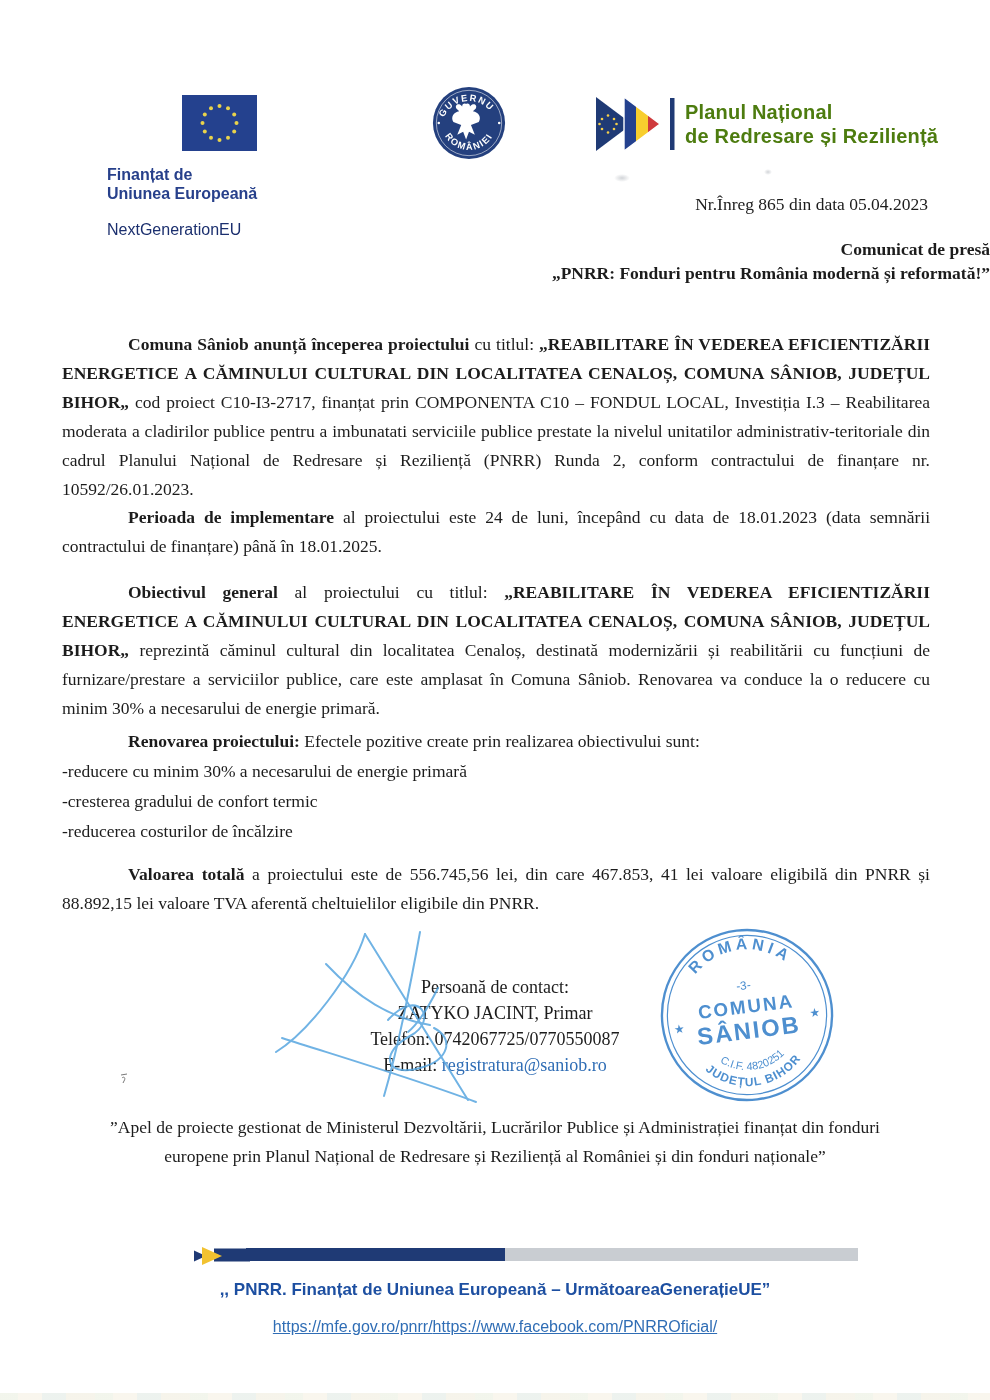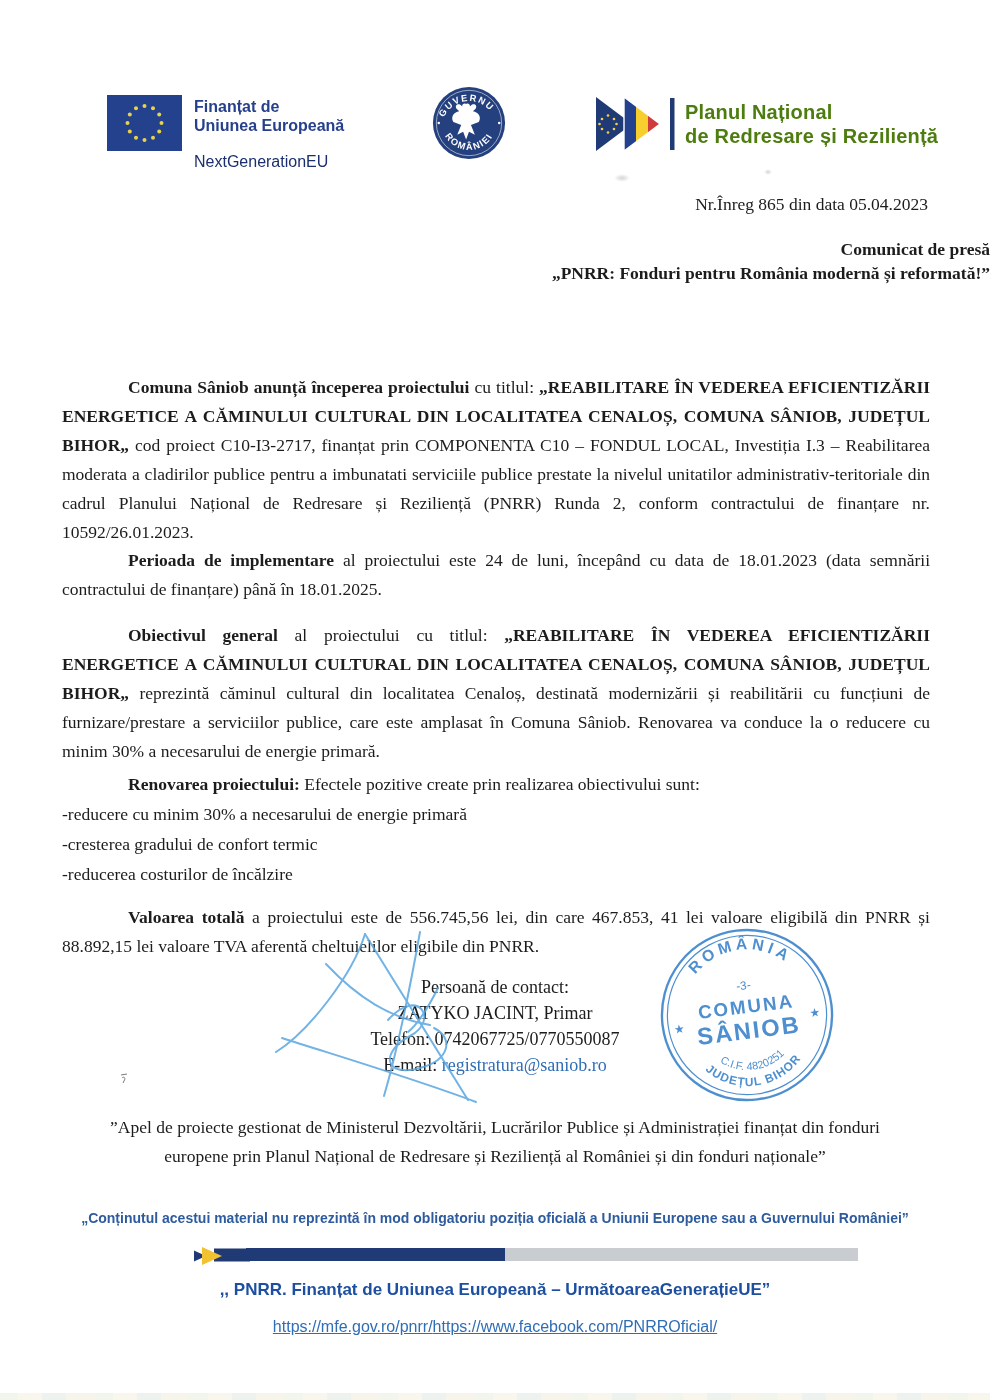--- a/index.html
+++ b/index.html
@@ -16,34 +16,34 @@
     --disclaimer:#2d5b9e;
     --slogan:#1d4fa1;
     --bargray:#c9cdd2;
   }
   html,body{margin:0;padding:0;background:#ffffff;}
   .page{
     position:relative;width:990px;height:1400px;background:#ffffff;overflow:hidden;
     font-family:"Liberation Serif", serif;color:var(--text);
   }
   
-  .eu-logo{position:absolute;top:95px;left:107px;display:flex;align-items:flex-start;gap:12px;}
+  .eu-logo{position:absolute;top:95px;left:107px;display:flex;align-items:flex-end;gap:12px;flex-direction:column;}
   .eu-text{font-family:"Liberation Sans", sans-serif;line-height:19px;padding-top:2px;}
   .eu-text .b{font-weight:bold;font-size:16px;color:#27408b;}
   .eu-text .n{font-size:16px;color:#1b2f6e;margin-top:17px;}
   .gov-seal{position:absolute;top:84px;left:430px;}
   .pnrr-logo{position:absolute;top:96px;left:596px;display:flex;align-items:center;gap:9px;}
   .pnrr-text{font-family:Liberation Sans, sans-serif;font-weight:bold;color:#4d7c0f;
     font-size:20px;line-height:24px;letter-spacing:.2px;}
   
   .reg{position:absolute;top:194px;right:62px;font-size:17.5px;}
   .doc-title{position:absolute;top:237px;left:0;width:100%;text-align:right;
     font-weight:bold;font-size:17.5px;line-height:24px;}
   .para{position:absolute;left:62px;width:868px;font-size:17.5px;line-height:29px;
-    text-align:justify;margin-top:43px;}
+    text-align:justify;}
   .para .ind{display:inline-block;width:66px;}
   .p1{top:330px;} .p2{top:503px;} .p3{top:578px;}
   .p4{top:726px;line-height:30px;text-align:left;}
   .p5{top:860px;}
   b{font-weight:bold;}
   
   .contact{position:absolute;top:974px;left:0;width:100%;text-align:center;
     font-size:18px;line-height:26px;}
   .contact .mail{color:var(--link);}
   .signature{position:absolute;top:928px;left:268px;pointer-events:none;}
@@ -218,21 +218,20 @@
         <textPath href="#stBot1" startOffset="50%" text-anchor="middle">C.I.F. 4820251</textPath>
       </text>
       <text font-size="12" font-weight="bold" letter-spacing="1">
         <textPath href="#stBot2" startOffset="50%" text-anchor="middle">JUDEȚUL BIHOR</textPath>
       </text>
     </g>
   </svg>
 
   <div class="apel">”Apel de proiecte gestionat de Ministerul Dezvoltării, Lucrărilor Publice și Administrației finanțat din fonduri europene prin Planul Național de Redresare și Reziliență al României și din fonduri naționale”</div>
 
-  <div class="disclaimer">„Conținutul acestui material nu reprezintă în mod obligatoriu poziția oficială a Uniunii Europene sau a Guvernului României”</div>
 
   <div class="footer-bar-wrap">
     <svg width="56" height="18" viewBox="0 0 56 18" style="position:absolute;top:0;left:0;">
       <rect x="20" y="1.5" width="36" height="13" fill="var(--navy)"></rect>
       <polygon points="0,3.5 12,9 0,14.5" fill="var(--navy)"></polygon>
       <polygon points="8,0 28,9 8,18" fill="var(--gold)"></polygon>
     </svg>
     <div class="bar-navy"></div>
     <div class="bar-gray"></div>
   </div>

